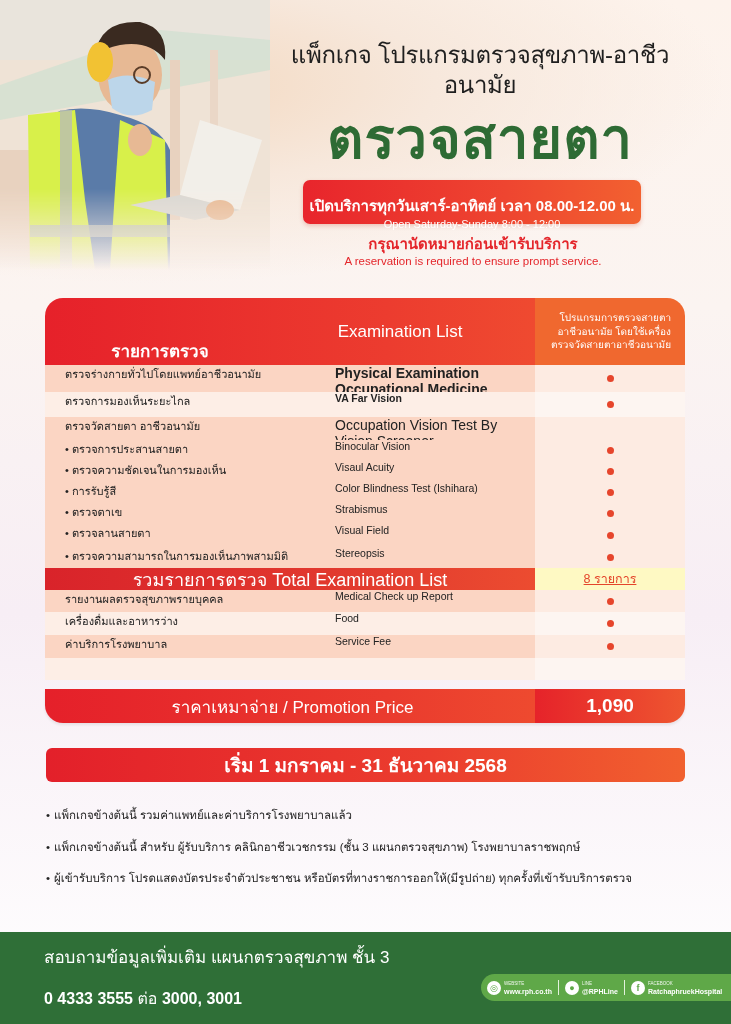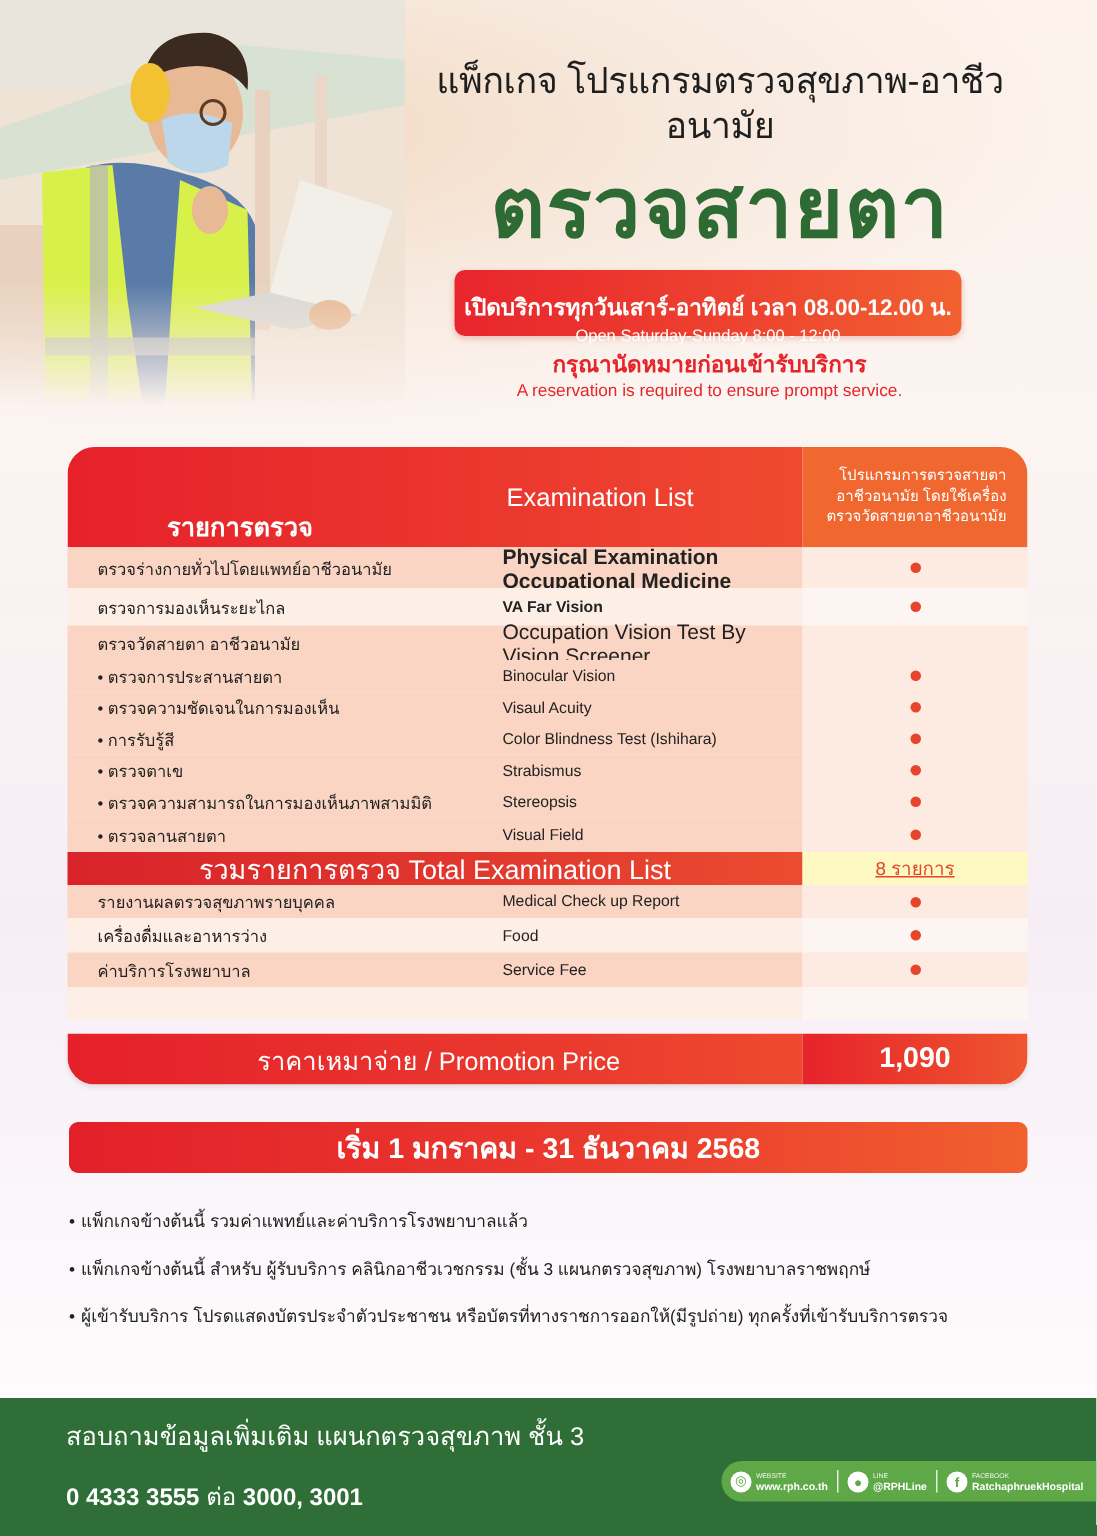--- a/index.html
+++ b/index.html
@@ -59,21 +59,21 @@
   }
   .th-th { width: 200px; text-align: center; font-weight: bold; font-size: 17px; padding-left: 30px; margin-top: 37px; }
   .th-en { width: 250px; text-align: center; font-size: 17px; padding-left: 60px; }
   .th-side {
     width: 150px; height: 67px; background: #f0682f;
     color: #fff; font-size: 10px; text-align: right; padding: 13px 14px 0 6px; line-height: 13.5px;
   }
 
   .tbody { position: absolute; left: 0; top: 67px; width: 640px; }
   .row { display: flex; width: 640px; position: relative; }
-  .cell-left { width: 490px; display: flex; align-items: center; }
+  .cell-left { width: 490px; display: flex; }
   .cell-th { width: 290px; padding-left: 20px; font-size: 11px; color: #222; }
   .cell-en { width: 200px; font-size: 10.5px; color: #222; }
   .cell-en.small { font-size: 14px; }
   .cell-en.bold { font-weight: bold; }
   .cell-right { width: 150px; display: flex; align-items: center; justify-content: center; }
   .dot { width: 7px; height: 7px; border-radius: 50%; background: #e6452c; }
 
   .bg-a .cell-left { background: #fbd5c3; }
   .bg-a .cell-right { background: #fdebe2; }
   .bg-b .cell-left { background: #fdeee6; }
@@ -266,33 +266,33 @@
     </div>
     <div class="row bg-a" style="height:21px">
       <div class="cell-left">
           <div class="cell-th">• ตรวจตาเข</div>
           <div class="cell-en">Strabismus</div>
         </div>
       <div class="cell-right">
           <div class="dot"></div>
         </div>
     </div>
+    <div class="row bg-a" style="height:23px">
+      <div class="cell-left">
+          <div class="cell-th">• ตรวจลานสายตา</div>
+          <div class="cell-en">Visual Field</div>
+        </div>
+      <div class="cell-right">
+          <div class="dot"></div>
+        </div>
+    </div>
     <div class="row bg-a" style="height:21px">
       <div class="cell-left">
           <div class="cell-th">• ตรวจความสามารถในการมองเห็นภาพสามมิติ</div>
           <div class="cell-en">Stereopsis</div>
-        </div>
-      <div class="cell-right">
-          <div class="dot"></div>
-        </div>
-    </div>
-    <div class="row bg-a" style="height:23px">
-      <div class="cell-left">
-          <div class="cell-th">• ตรวจลานสายตา</div>
-          <div class="cell-en">Visual Field</div>
         </div>
       <div class="cell-right">
           <div class="dot"></div>
         </div>
     </div>
 
     <div class="total-row">
       <div class="total-left">รวมรายการตรวจ Total Examination List</div>
       <div class="total-right">8 รายการ</div>
     </div>

